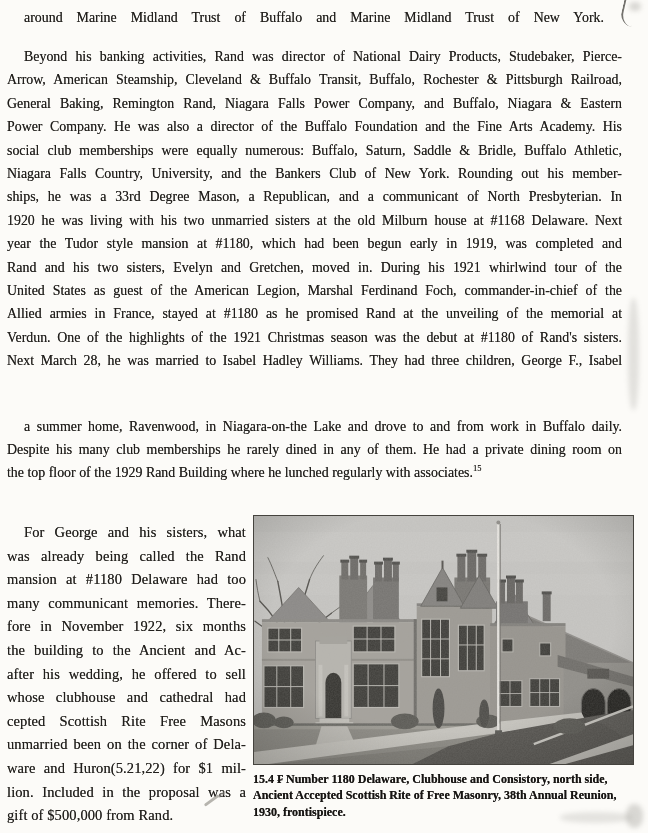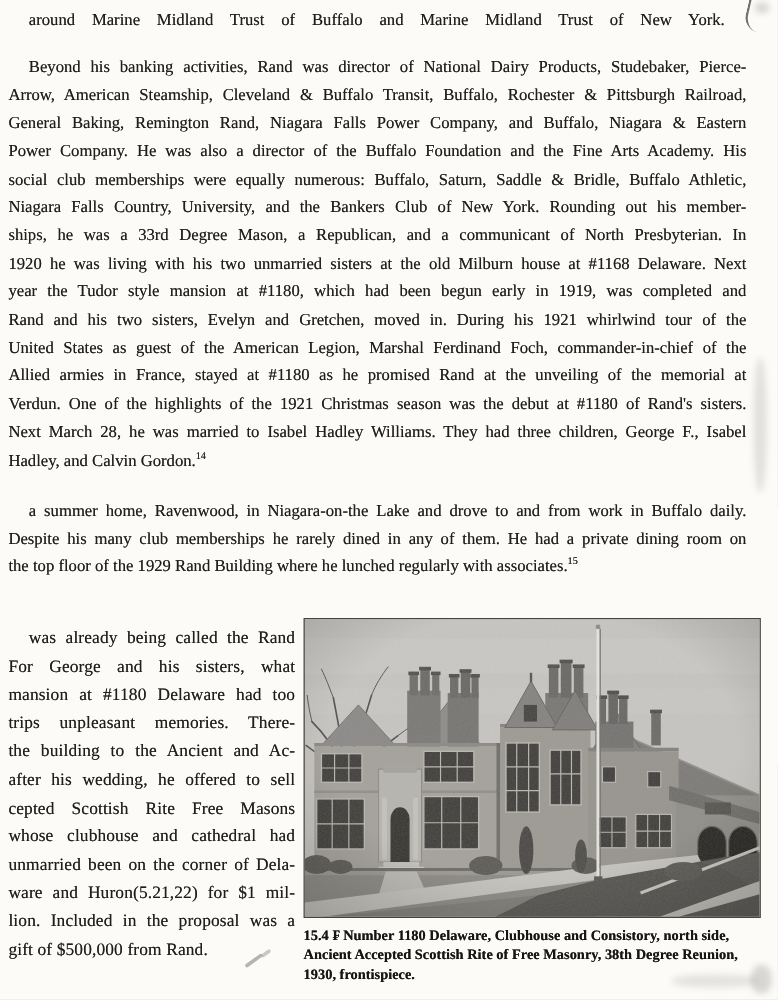--- a/index.html
+++ b/index.html
@@ -66,38 +66,38 @@
       <div class="tline"><span>social club memberships were equally numerous: Buffalo, Saturn, Saddle &amp; Bridle, Buffalo Athletic,</span></div>
       <div class="tline"><span>Niagara Falls Country, University, and the Bankers Club of New York. Rounding out his member-</span></div>
       <div class="tline"><span>ships, he was a 33rd Degree Mason, a Republican, and a communicant of North Presbyterian. In</span></div>
       <div class="tline"><span>1920 he was living with his two unmarried sisters at the old Milburn house at #1168 Delaware. Next</span></div>
       <div class="tline"><span>year the Tudor style mansion at #1180, which had been begun early in 1919, was completed and</span></div>
       <div class="tline"><span>Rand and his two sisters, Evelyn and Gretchen, moved in. During his 1921 whirlwind tour of the</span></div>
       <div class="tline"><span>United States as guest of the American Legion, Marshal Ferdinand Foch, commander-in-chief of the</span></div>
       <div class="tline"><span>Allied armies in France, stayed at #1180 as he promised Rand at the unveiling of the memorial at</span></div>
       <div class="tline"><span>Verdun. One of the highlights of the 1921 Christmas season was the debut at #1180 of Rand's sisters.</span></div>
       <div class="tline"><span>Next March 28, he was married to Isabel Hadley Williams. They had three children, George F., Isabel</span></div>
-      <div class="tline last"><span>Hadley, and Calvin Gordon.</span><span class="sup">14</span></div>
     </div>
 
   <div class="para indent-first" id="p3">
       <div class="tline"><span>a summer home, </span><span class="i">Ravenwood</span><span>, in Niagara-on-the Lake and drove to and from work in Buffalo daily.</span></div>
       <div class="tline"><span>Despite his many club memberships he rarely dined in any of them. He had a private dining room on</span></div>
       <div class="tline last"><span>the top floor of the 1929 Rand Building where he lunched regularly with associates.</span><span class="sup">15</span></div>
     </div>
 
   <div class="leftcol indent-first">
+      <div class="tline"><span>For George and his sisters, what</span></div>
       <div class="tline"><span>was already being called the Rand</span></div>
-      <div class="tline"><span>For George and his sisters, what</span></div>
       <div class="tline"><span>mansion at #1180 Delaware had too</span></div>
-      <div class="tline"><span>trips unpleasant memories. There-</span></div>
+      <div class="tline"><span>many communicant memories. There-</span></div>
+      <div class="tline"><span>fore in November 1922, six months</span></div>
       <div class="tline"><span>the building to the Ancient and Ac-</span></div>
       <div class="tline"><span>after his wedding, he offered to sell</span></div>
+      <div class="tline"><span>whose clubhouse and cathedral had</span></div>
       <div class="tline"><span>cepted Scottish Rite Free Masons</span></div>
-      <div class="tline"><span>whose clubhouse and cathedral had</span></div>
       <div class="tline"><span>unmarried been on the corner of Dela-</span></div>
       <div class="tline"><span>ware and Huron(5.21,22) for $1 mil-</span></div>
       <div class="tline"><span>lion. Included in the proposal was a</span></div>
       <div class="tline last"><span>gift of $500,000 from Rand.</span></div>
     </div>
 
   <div class="photo">
     <svg viewBox="0 0 382 250" preserveAspectRatio="none">
       <defs>
         <filter id="grain" x="0" y="0" width="100%" height="100%">
@@ -255,21 +255,21 @@
       <circle cx="246.3" cy="6.5" r="2" fill="#8f8d89"></circle>
       <rect x="243" y="216" width="7" height="4" fill="#575652"></rect>
 
       <rect x="0" y="0" width="382" height="250" filter="url(#grain)"></rect>
       <rect x="0" y="0" width="382" height="250" fill="url(#vig)"></rect>
     </svg>
   </div>
 
   <div class="caption">
       <div class="tline"><span>15.4 ₣ Number 1180 Delaware, Clubhouse and Consistory, north side,</span></div>
-      <div class="tline"><span class="i">Ancient Accepted Scottish Rite of Free Masonry, 38th Degree Reunion,</span></div>
+      <div class="tline"><span class="i">Ancient Accepted Scottish Rite of Free Masonry, 38th Annual Reunion,</span></div>
       <div class="tline last"><span>1930, frontispiece.</span></div>
     </div>
 
   <div class="scanband"></div>
   <div class="mark-arc"></div>
   <div class="smudge" style="left:628px;top:298px;width:11px;height:112px;opacity:.22;"></div>
   <div class="smudge" style="left:626px;top:804px;width:17px;height:24px;opacity:.3;"></div>
   <div class="smudge" style="left:560px;top:812px;width:72px;height:11px;opacity:.2;"></div>
   <div class="smudge" style="left:629px;top:2px;width:12px;height:9px;opacity:.3;"></div>
   <div class="pencil" style="left:203px;top:799px;width:17px;height:3px;transform:rotate(-36deg);opacity:.7;"></div>

